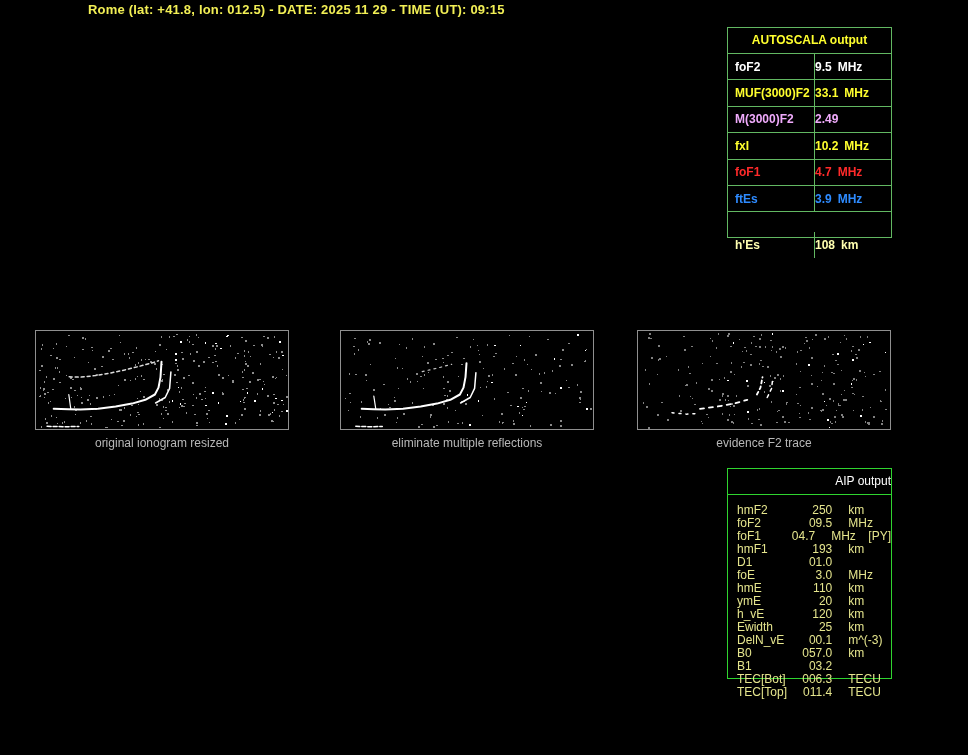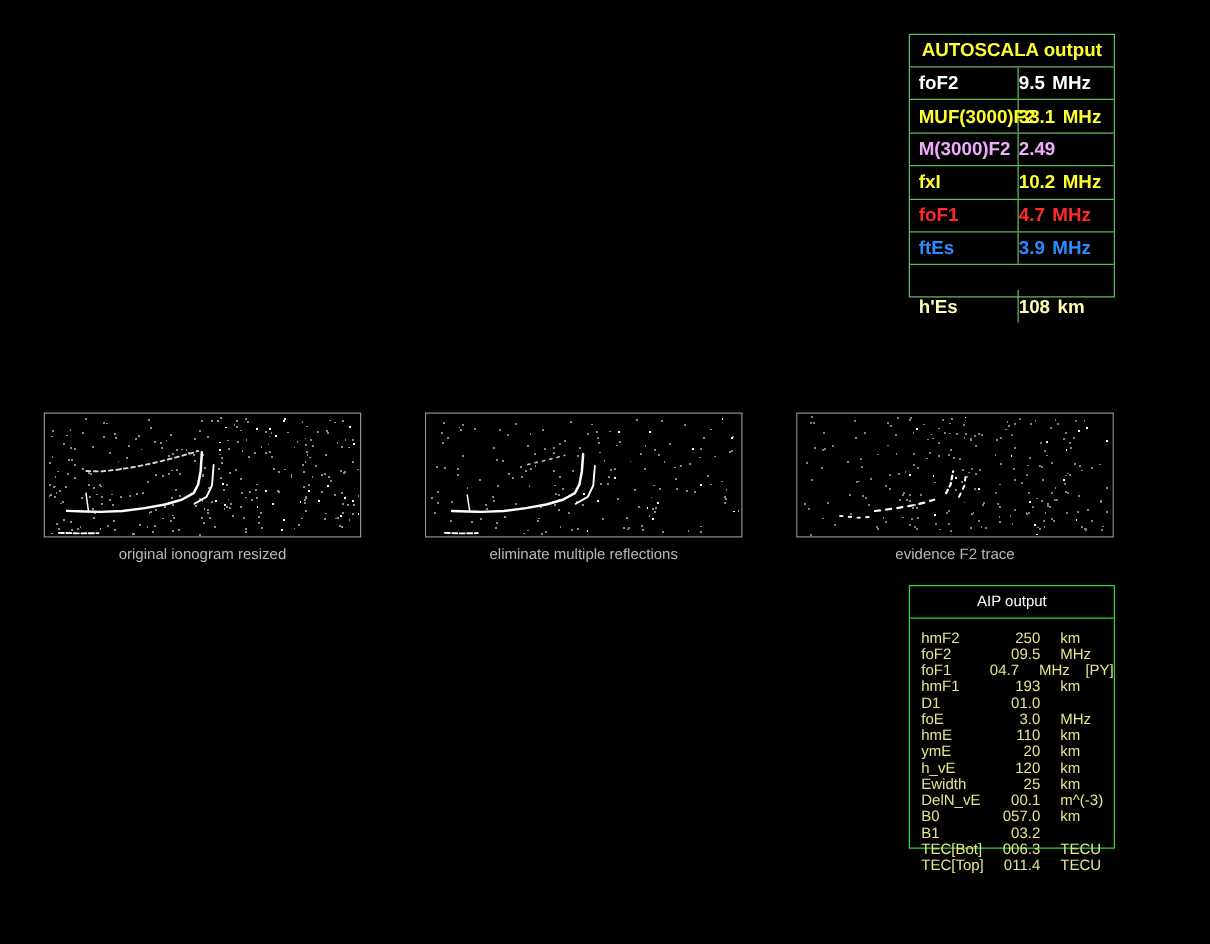--- a/index.html
+++ b/index.html
@@ -10,45 +10,46 @@
   svg{position:absolute;display:block;}
   #chart-top{left:0;top:18px;}
   #chart-bottom{left:0;top:460px;}
   .thumb{position:absolute;top:330px;width:252px;height:98px;border:1px solid #8f8f8f;background:#000;}
   .thumb svg{left:0;top:0;}
   #thumb-box-0{left:35px;} #thumb-box-1{left:340px;} #thumb-box-2{left:637px;}
   .caption{position:absolute;top:436px;width:254px;text-align:center;color:#b8b8b8;font-size:12px;}
   #cap-0{left:35px;} #cap-1{left:340px;} #cap-2{left:637px;}
   
   #autoscala-box{position:absolute;left:727px;top:27px;width:165px;height:211px;
-    border:1px solid #62b862;box-sizing:border-box;font-size:15px;font-weight:bold;}
+    border:1px solid #62b862;box-sizing:border-box;font-size:12px;font-weight:bold;}
   .as-header{height:25px;line-height:25px;text-align:center;color:#ffff2e;
     border-bottom:1px solid #62b862;}
   .as-row{display:flex;height:25.4px;align-items:center;border-bottom:1px solid #62b862;}
   .as-row:last-child{border-bottom:none;}
   .as-label{width:79px;padding-left:7px;border-right:1px solid #62b862;align-self:stretch;
     display:flex;align-items:center;}
   .as-val{flex:1;display:flex;justify-content:flex-start;padding-right:6px;}
   .as-unit{display:inline-block;width:30px;text-align:left;margin-left:6px;}
   
   #aip-box{position:absolute;left:727px;top:468px;width:165px;height:211px;
     border:1px solid #2fd42f;box-sizing:border-box;font-size:12px;color:#e5e58d;}
-  .aip-header{height:25px;line-height:25px;text-align:center;color:#ffffff;
+  .aip-header{height:25px;line-height:25px;text-align:right;color:#ffffff;
     border-bottom:1px solid #2fd42f;}
   #aip-rows{padding-top:9px;}
   .aip-row{display:flex;height:13px;line-height:13px;white-space:pre;align-items:center;}
   .aip-label{width:62px;padding-left:9px;}
   .aip-val{width:36px;text-align:right;}
   .aip-unit{width:44px;margin-left:16px;}
   .aip-extra{margin-left:2px;}
 </style>
 </head>
 <body>
 
 <div id="stage">
+  <div id="page-title">Rome (lat: +41.8, lon: 012.5) - DATE: 2025 11 29 - TIME (UT): 09:15</div>
 
   <svg id="chart-top" width="730" height="298" viewBox="0 0 730 298"></svg>
 
   <div id="autoscala-box">
     <div class="as-header">AUTOSCALA output</div>
     <div id="as-rows">
         <div class="as-row" style="color: rgb(255, 255, 255);">
           <div class="as-label">foF2</div>
           <div class="as-val">
             <span>9.5</span>

